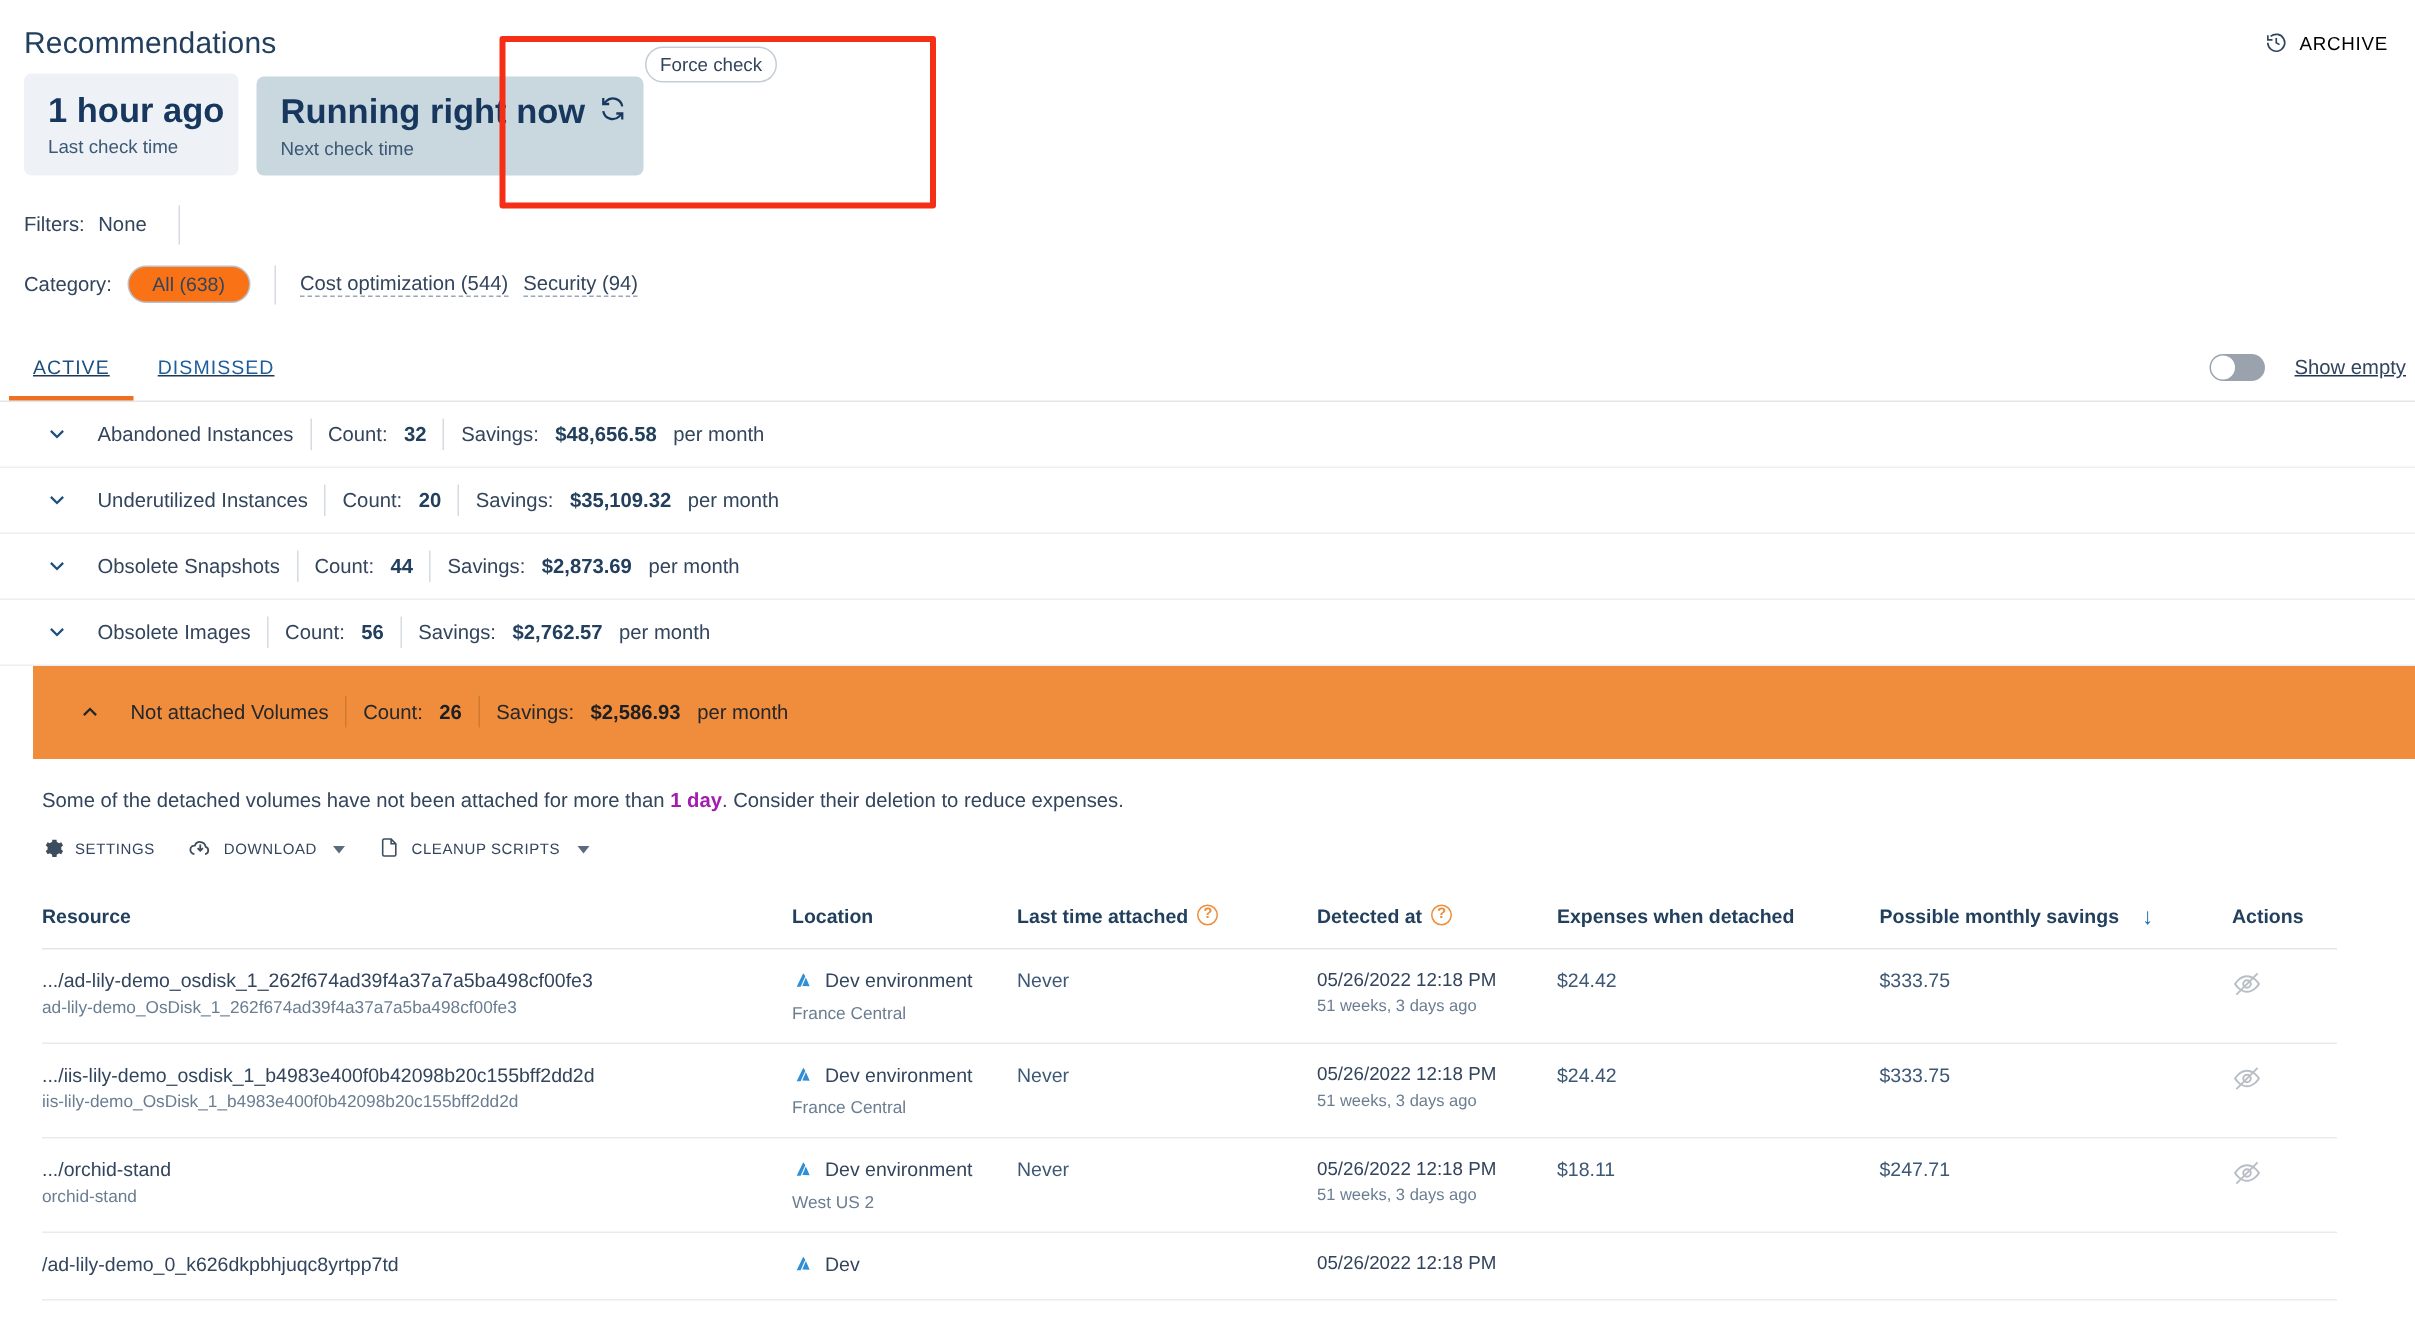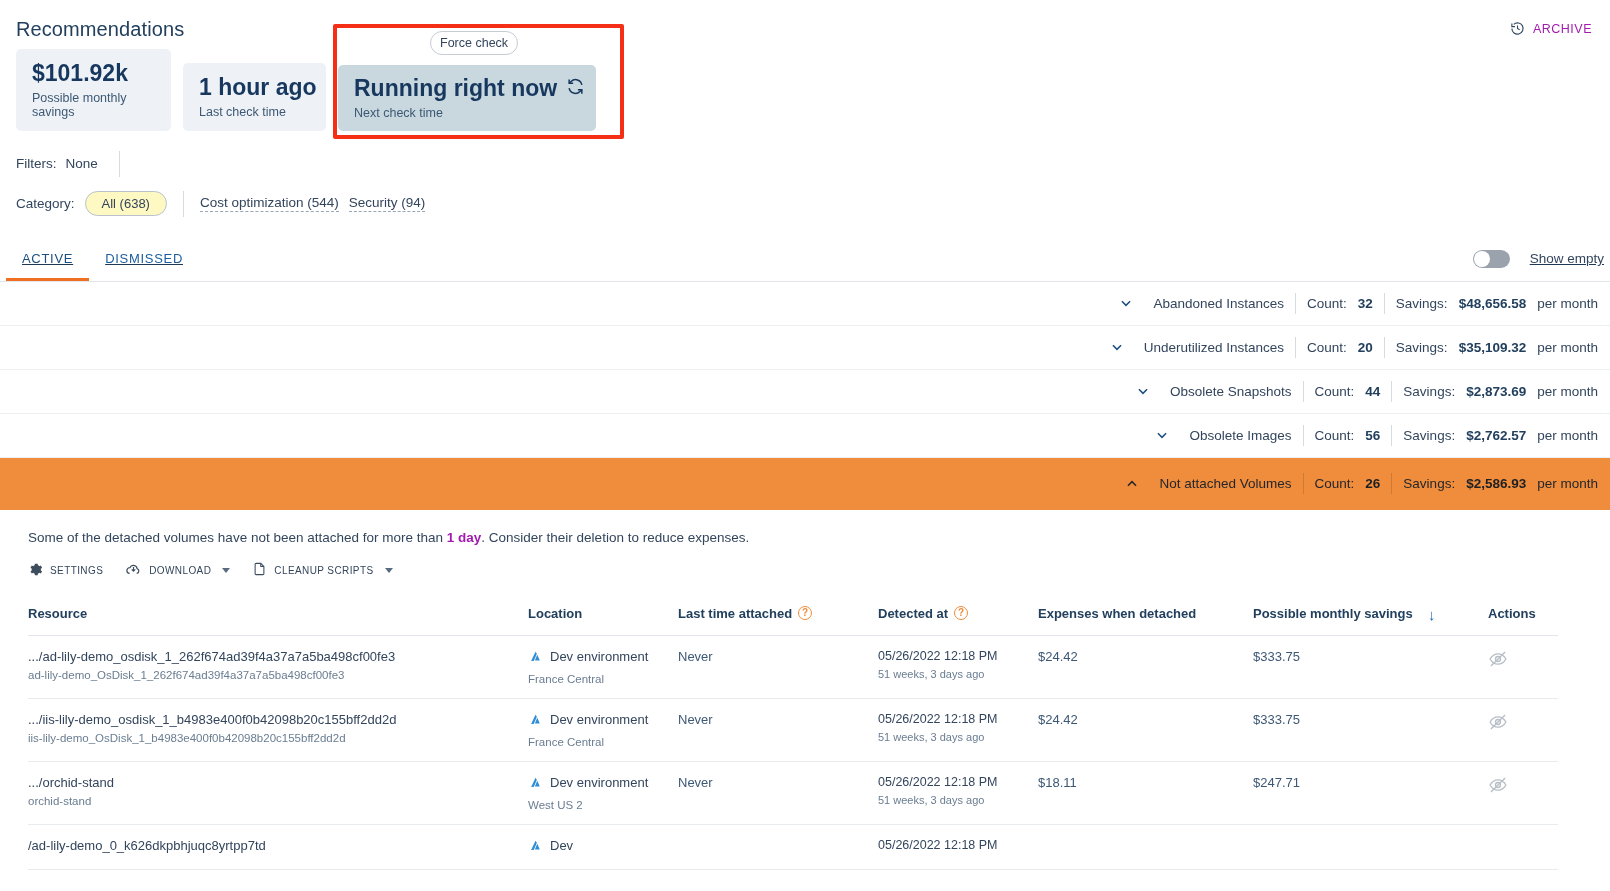--- a/index.html
+++ b/index.html
@@ -12,21 +12,21 @@
     overflow: hidden;
   }
   .page { position: relative; width: 1610px; height: 891px; background: #fff; }
 
   
   .top-row { display: flex; align-items: flex-start; padding: 18px 28px 0 16px; }
   .page-title { font-size: 20px; color: #22405e; font-weight: 400; letter-spacing: .1px; }
   .archive-link {
     position: absolute; right: 18px; top: 21px;
     display: flex; align-items: center; gap: 8px;
-    font-size: 12.5px; letter-spacing: .5px; color: #a21caf; cursor: pointer;
+    font-size: 12.5px; letter-spacing: .5px; color: #000000; cursor: pointer;
   }
   .archive-link svg { display: block; }
 
   
   .cards { display: flex; gap: 12px; padding: 8px 16px 0 16px; align-items: flex-end; }
   .card {
     background: #eef2f6; border-radius: 5px;
     padding: 12px 16px 12px 16px; min-height: 62px;
     display: flex; flex-direction: column; justify-content: center;
   }
@@ -55,21 +55,21 @@
     display: flex; align-items: center; gap: 9px;
     padding: 20px 16px 0 16px; font-size: 13.5px; color: #33455c;
   }
   .filters-row .divider { width: 1px; height: 26px; background: #d6dbe1; margin-left: 12px; }
   .category-row {
     display: flex; align-items: center; gap: 10px;
     padding: 14px 16px 0 16px; font-size: 13.5px; color: #33455c;
   }
   .chip {
     border: 1px solid #b9c2cc; border-radius: 14px; padding: 4px 16px;
-    font-size: 13px; color: #33455c; background: #fef9c3; cursor: pointer;
+    font-size: 13px; color: #33455c; background: #f97316; cursor: pointer;
   }
   .cat-divider { width: 1px; height: 26px; background: #d6dbe1; margin: 0 6px; }
   .cat-link {
     font-size: 13.5px; color: #33455c; cursor: pointer;
     border-bottom: 1px dashed #9aa6b4; padding-bottom: 1px;
   }
 
   
   .tabs-wrap {
     margin-top: 20px; border-bottom: 1px solid #e2e6ea;
@@ -98,29 +98,29 @@
   }
   .search-box input {
     border: none; outline: none; font-size: 13.5px; font-family: inherit;
     color: #33455c; width: 100%; background: transparent;
   }
   .search-box input::placeholder { color: #9aa3ad; }
 
   
   .rec-row {
     height: 44px; display: flex; align-items: center; gap: 11px;
-    border-bottom: 1px solid #eceff2; padding: 0 12px; cursor: pointer;
-    font-size: 13.5px; color: #33455c; justify-content: flex-end;
+    border-bottom: 1px solid #eceff2; padding: 0 28px; cursor: pointer;
+    font-size: 13.5px; color: #33455c;
   }
   .rec-row .chev { color: #1c4f80; width: 20px; display:flex; justify-content:center; }
   .rec-name { margin-left: 6px; }
   .vr { width: 1px; height: 21px; background: #d6dbe1; }
   .rec-row b { font-weight: bold; color: #22405e; }
   .rec-row.expanded {
-    background: #ef8d3c; border-bottom: none; color: #25262a; height: 52px;
+    background: #ef8d3c; border-bottom: none; color: #25262a; height: 62px; margin-left: 22px;
   }
   .rec-row.expanded .chev { color: #25262a; }
   .rec-row.expanded .vr { background: #d07a30; }
   .rec-row.expanded b { color: #1d1f23; }
 
   .rec-desc { padding: 20px 28px 0 28px; font-size: 13.5px; color: #33455c; }
   .rec-desc b { font-weight: bold; color: #a21caf; }
 
   .toolbar {
     display: flex; align-items: center; gap: 22px;
@@ -179,24 +179,20 @@
       <svg width="15" height="15" viewBox="0 0 24 24" fill="none" stroke="#30475e" stroke-width="1.8">
         <path d="M3 12a9 9 0 1 0 3-6.7"></path>
           <polyline points="3 4 3 9 8 9"></polyline>
         <polyline points="12 7 12 12 15.5 14"></polyline>
       </svg>
     </span>
     <span>ARCHIVE</span>
   </div>
 
   <div class="cards">
-    <div class="card savings">
-      <div class="card-value">$101.92k</div>
-      <div class="card-label">Possible monthly savings</div>
-    </div>
     <div class="card lastcheck">
       <div class="card-value">1 hour ago</div>
       <div class="card-label">Last check time</div>
     </div>
     <div class="card nextcheck">
       <div class="card-value">
         <span>Running right now</span>
         <span>
           <svg width="19" height="19" viewBox="0 0 24 24" fill="none" stroke="#17375e" stroke-width="1.9">
             <path d="M20 10a8 8 0 0 0-13.6-4.3L4 8"></path>

